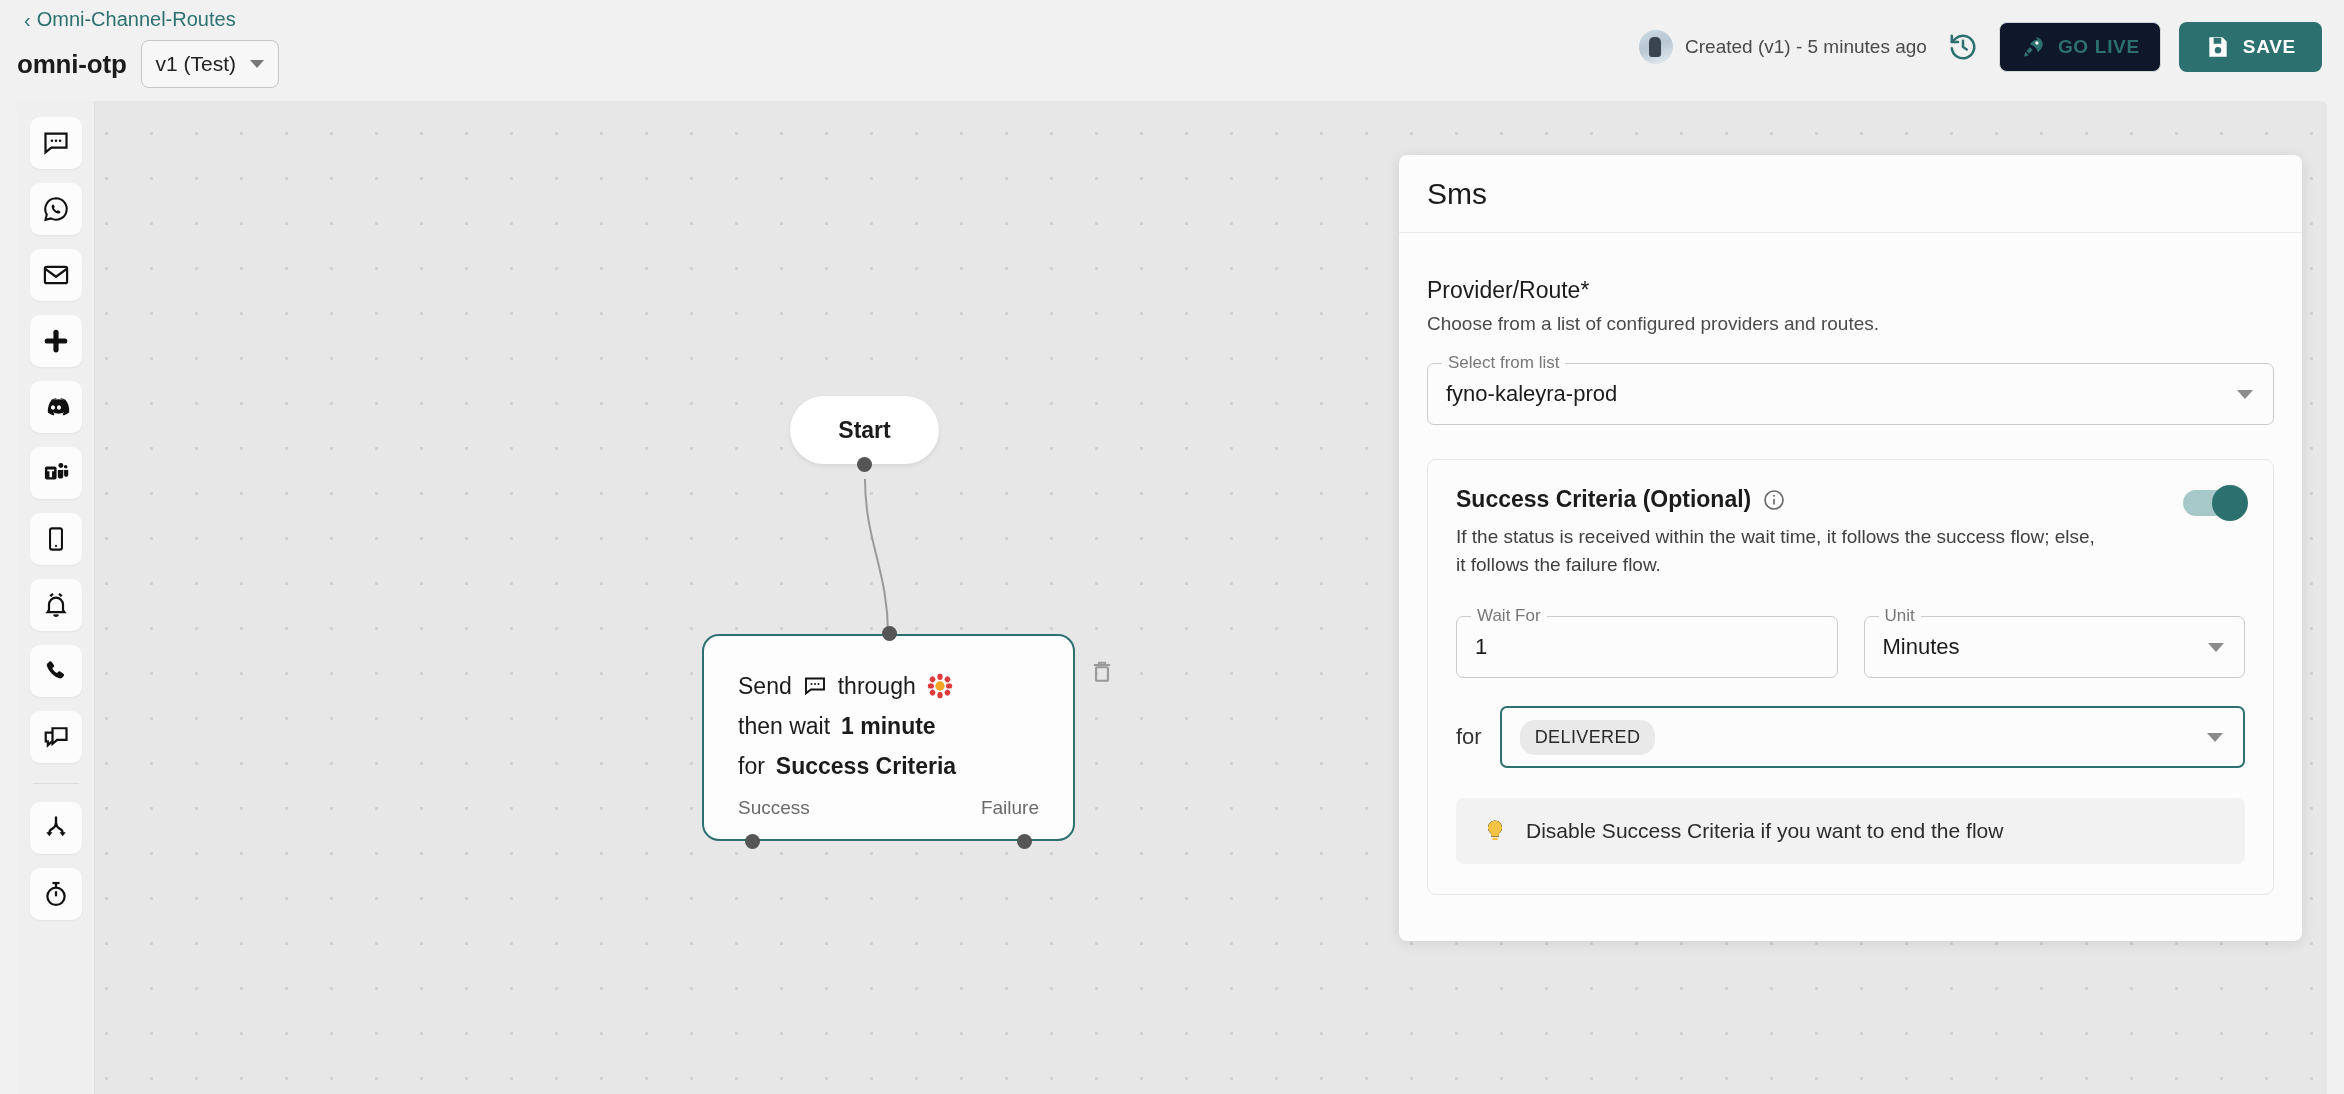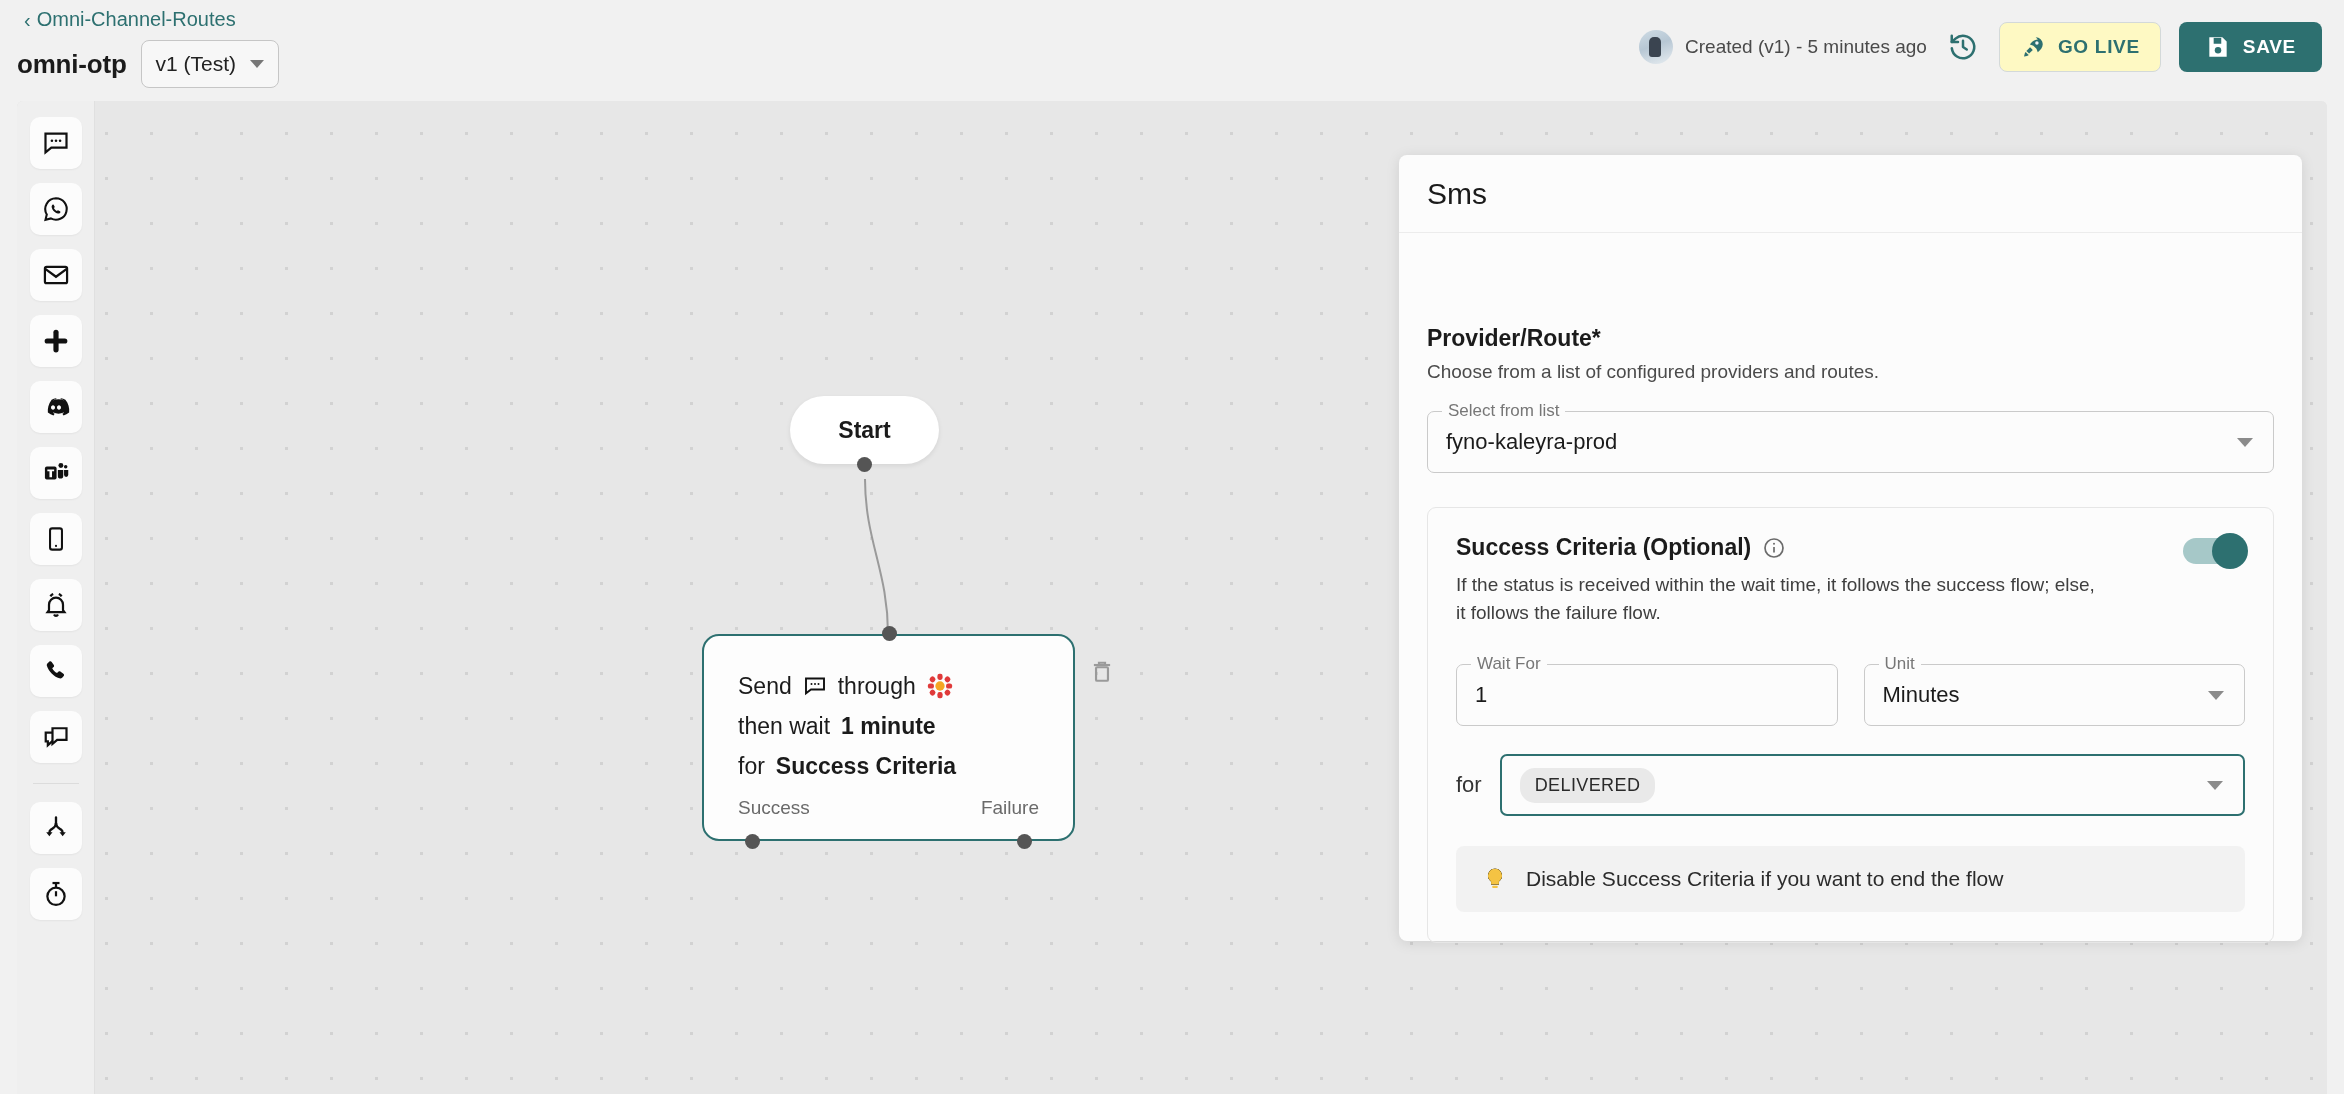--- a/index.html
+++ b/index.html
@@ -53,21 +53,21 @@
   .created-text { font-size: 19px; color: #4a4a4a; margin-left: 12px; white-space: nowrap; }
   .icon-btn-plain {
     width: 44px; height: 44px; margin-left: 14px;
     display: flex; align-items: center; justify-content: center; cursor: pointer;
   }
   .btn {
     height: 50px; display: flex; align-items: center; gap: 12px;
     border-radius: 8px; padding: 0 20px; cursor: pointer;
     font-size: 19px; font-weight: 700; letter-spacing: 0.7px;
   }
-  .btn-golive { border: 1px solid #d3d9d9; background: #fef9c3; color: #2d7070; margin-left: 14px; }
+  .btn-golive { border: 1px solid #d3d9d9; background: #0f172a; color: #2d7070; margin-left: 14px; }
   .btn-save { background: #2d7070; color: #fff; margin-left: 18px; padding: 0 26px; }
 
   
   .body-area {
     position: absolute; top: 101px; left: 17px;
     width: 2310px; height: 993px;
     background: #e7e7e7; border-radius: 6px 6px 0 0;
     overflow: hidden;
   }
   .canvas {
@@ -132,21 +132,21 @@
     position: absolute; right: 25px; top: 54px; width: 903px; height: 786px;
     background: #fcfcfc; border-radius: 8px;
     box-shadow: 0 2px 14px rgba(0,0,0,0.10);
   }
   .panel-head {
     height: 78px; border-bottom: 1px solid #ececec;
     display: flex; align-items: center; padding: 0 28px;
   }
   .panel-head h2 { font-size: 30px; font-weight: 400; color: #1b1b1b; }
   .panel-body { padding: 44px 28px 0; }
-  .section-title { font-size: 23px; font-weight: 700; color: #1b1b1b; margin-top: 48px; }
+  .section-title { font-size: 23px; font-weight: 400; color: #1b1b1b; }
   .section-sub { font-size: 19px; color: #4b4b4b; margin-top: 9px; }
 
   
   .field {
     position: relative; border: 1px solid #cacaca; border-radius: 7px;
     height: 62px; display: flex; align-items: center; padding: 0 18px;
     background: transparent; cursor: pointer;
   }
   .field.focused { border: 2px solid #2d7070; }
   .field-label {

